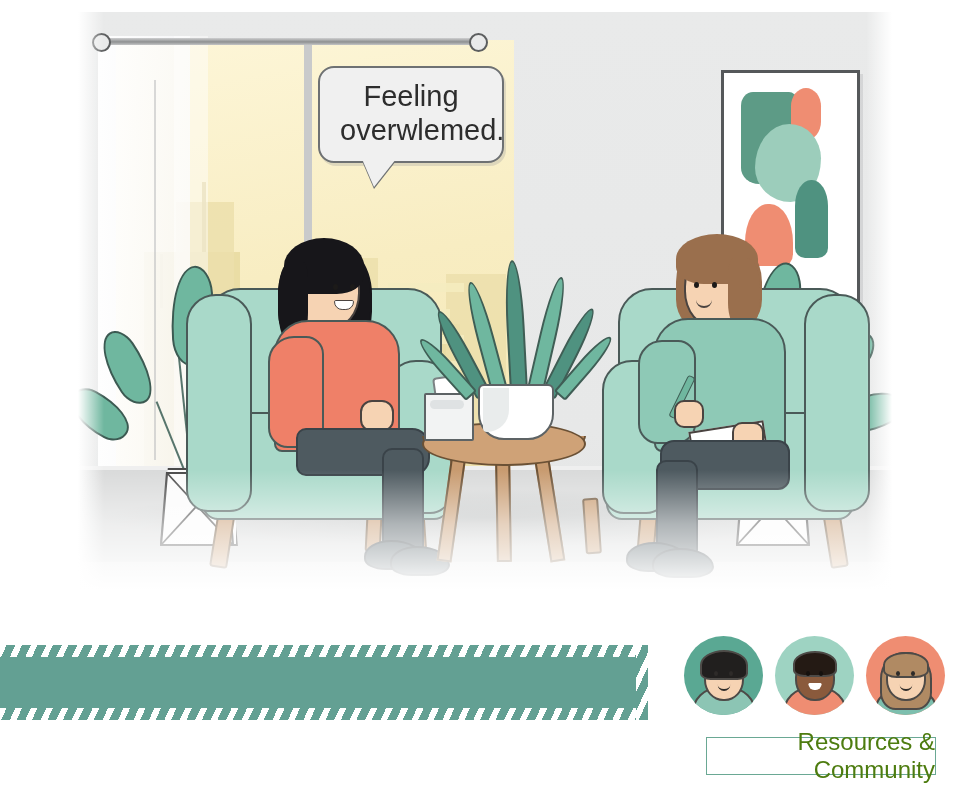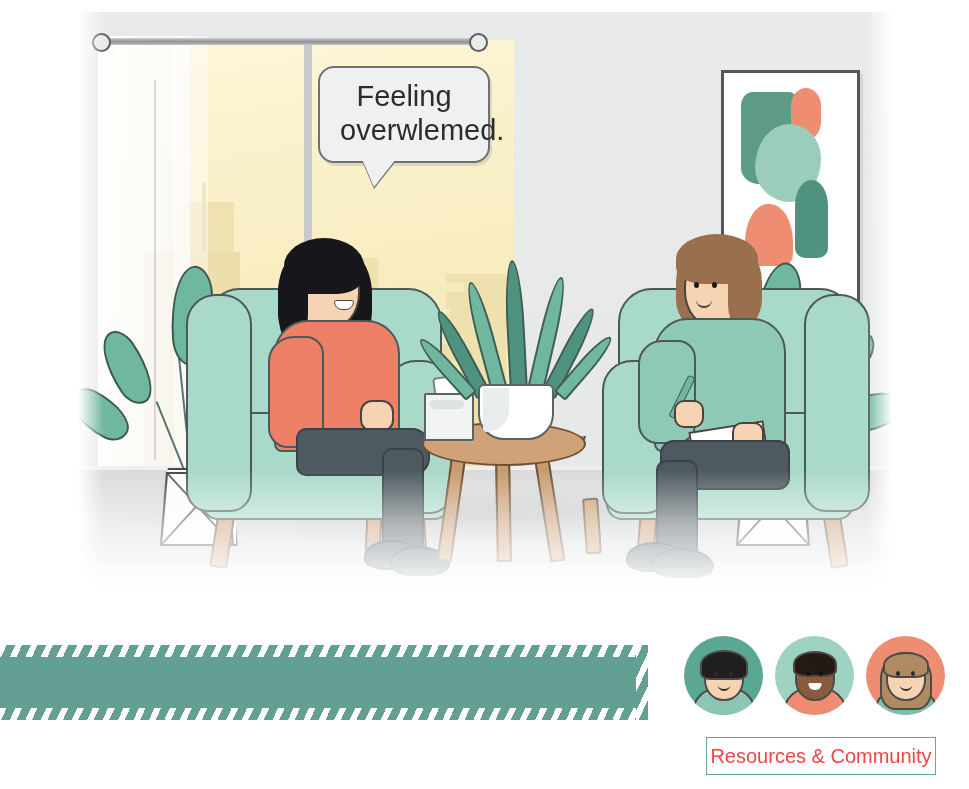--- a/index.html
+++ b/index.html
@@ -135,21 +135,21 @@
   .av-head{position:absolute;left:50%;transform:translateX(-50%);top:21px;width:36px;height:40px;
         border-radius:46% 46% 48% 48%;border:2px solid #4d4a47;}
   .av-hair{position:absolute;left:50%;transform:translateX(-50%);border:2px solid #4d4a47;}
   .av-eye{position:absolute;width:4px;height:5px;border-radius:50%;background:#2e2b29;top:35px;}
   .av-mouth{position:absolute;left:50%;transform:translateX(-50%);top:47px;width:13px;height:6px;
         border-bottom:2px solid #2e2b29;border-radius:0 0 10px 10px;}
 
   
   #chip{position:absolute;left:706px;top:737px;width:228px;height:36px;background:#fff;
         border:1.6px solid #6aa894;display:flex;align-items:center;justify-content:center;}
-  #chip-label{font-size:20px;color:#ef4444;}
+  #chip-label{font-size:24px;color:#4d7c0f;text-align:right;}
 </style>
 </head>
 <body>
 
 <div id="scene">
   <div class="wall"></div>
 
   <div class="window">
     <div class="win-glass"></div>
     <div class="city">
@@ -331,21 +331,21 @@
     <div class="spear dk" style="left:432px;top:248px;width:14px;height:128px;transform:rotate(-3deg);"></div>
     <div class="spear" style="left:414px;top:266px;width:13px;height:112px;transform:rotate(-15deg);"></div>
     <div class="spear" style="left:448px;top:262px;width:13px;height:116px;transform:rotate(13deg);"></div>
     <div class="spear dk" style="left:398px;top:288px;width:12px;height:92px;transform:rotate(-28deg);"></div>
     <div class="spear dk" style="left:462px;top:286px;width:12px;height:94px;transform:rotate(27deg);"></div>
     <div class="spear" style="left:386px;top:308px;width:11px;height:72px;transform:rotate(-42deg);"></div>
     <div class="spear" style="left:474px;top:306px;width:11px;height:74px;transform:rotate(41deg);"></div>
     <div class="pot"></div>
   </div>
 
-  <div class="bubble bub-white" style="left:240px;top:54px;width:172px;">
+  <div class="bubble bub-white" style="left:240px;top:54px;width:186px;">
     <div class="bub-txt">Feeling
 overwlemed.</div>
     <div class="tail" style="left:42px;bottom:-26px;border-left:12px solid transparent;
          border-right:22px solid transparent;border-top:28px solid #f0f0f0;filter:drop-shadow(0 2px 0 #6e7173);"></div>
   </div>
 
 
   <div class="fade-left"></div>
   <div class="fade-right"></div>
   <div class="fade-bottom"></div>

